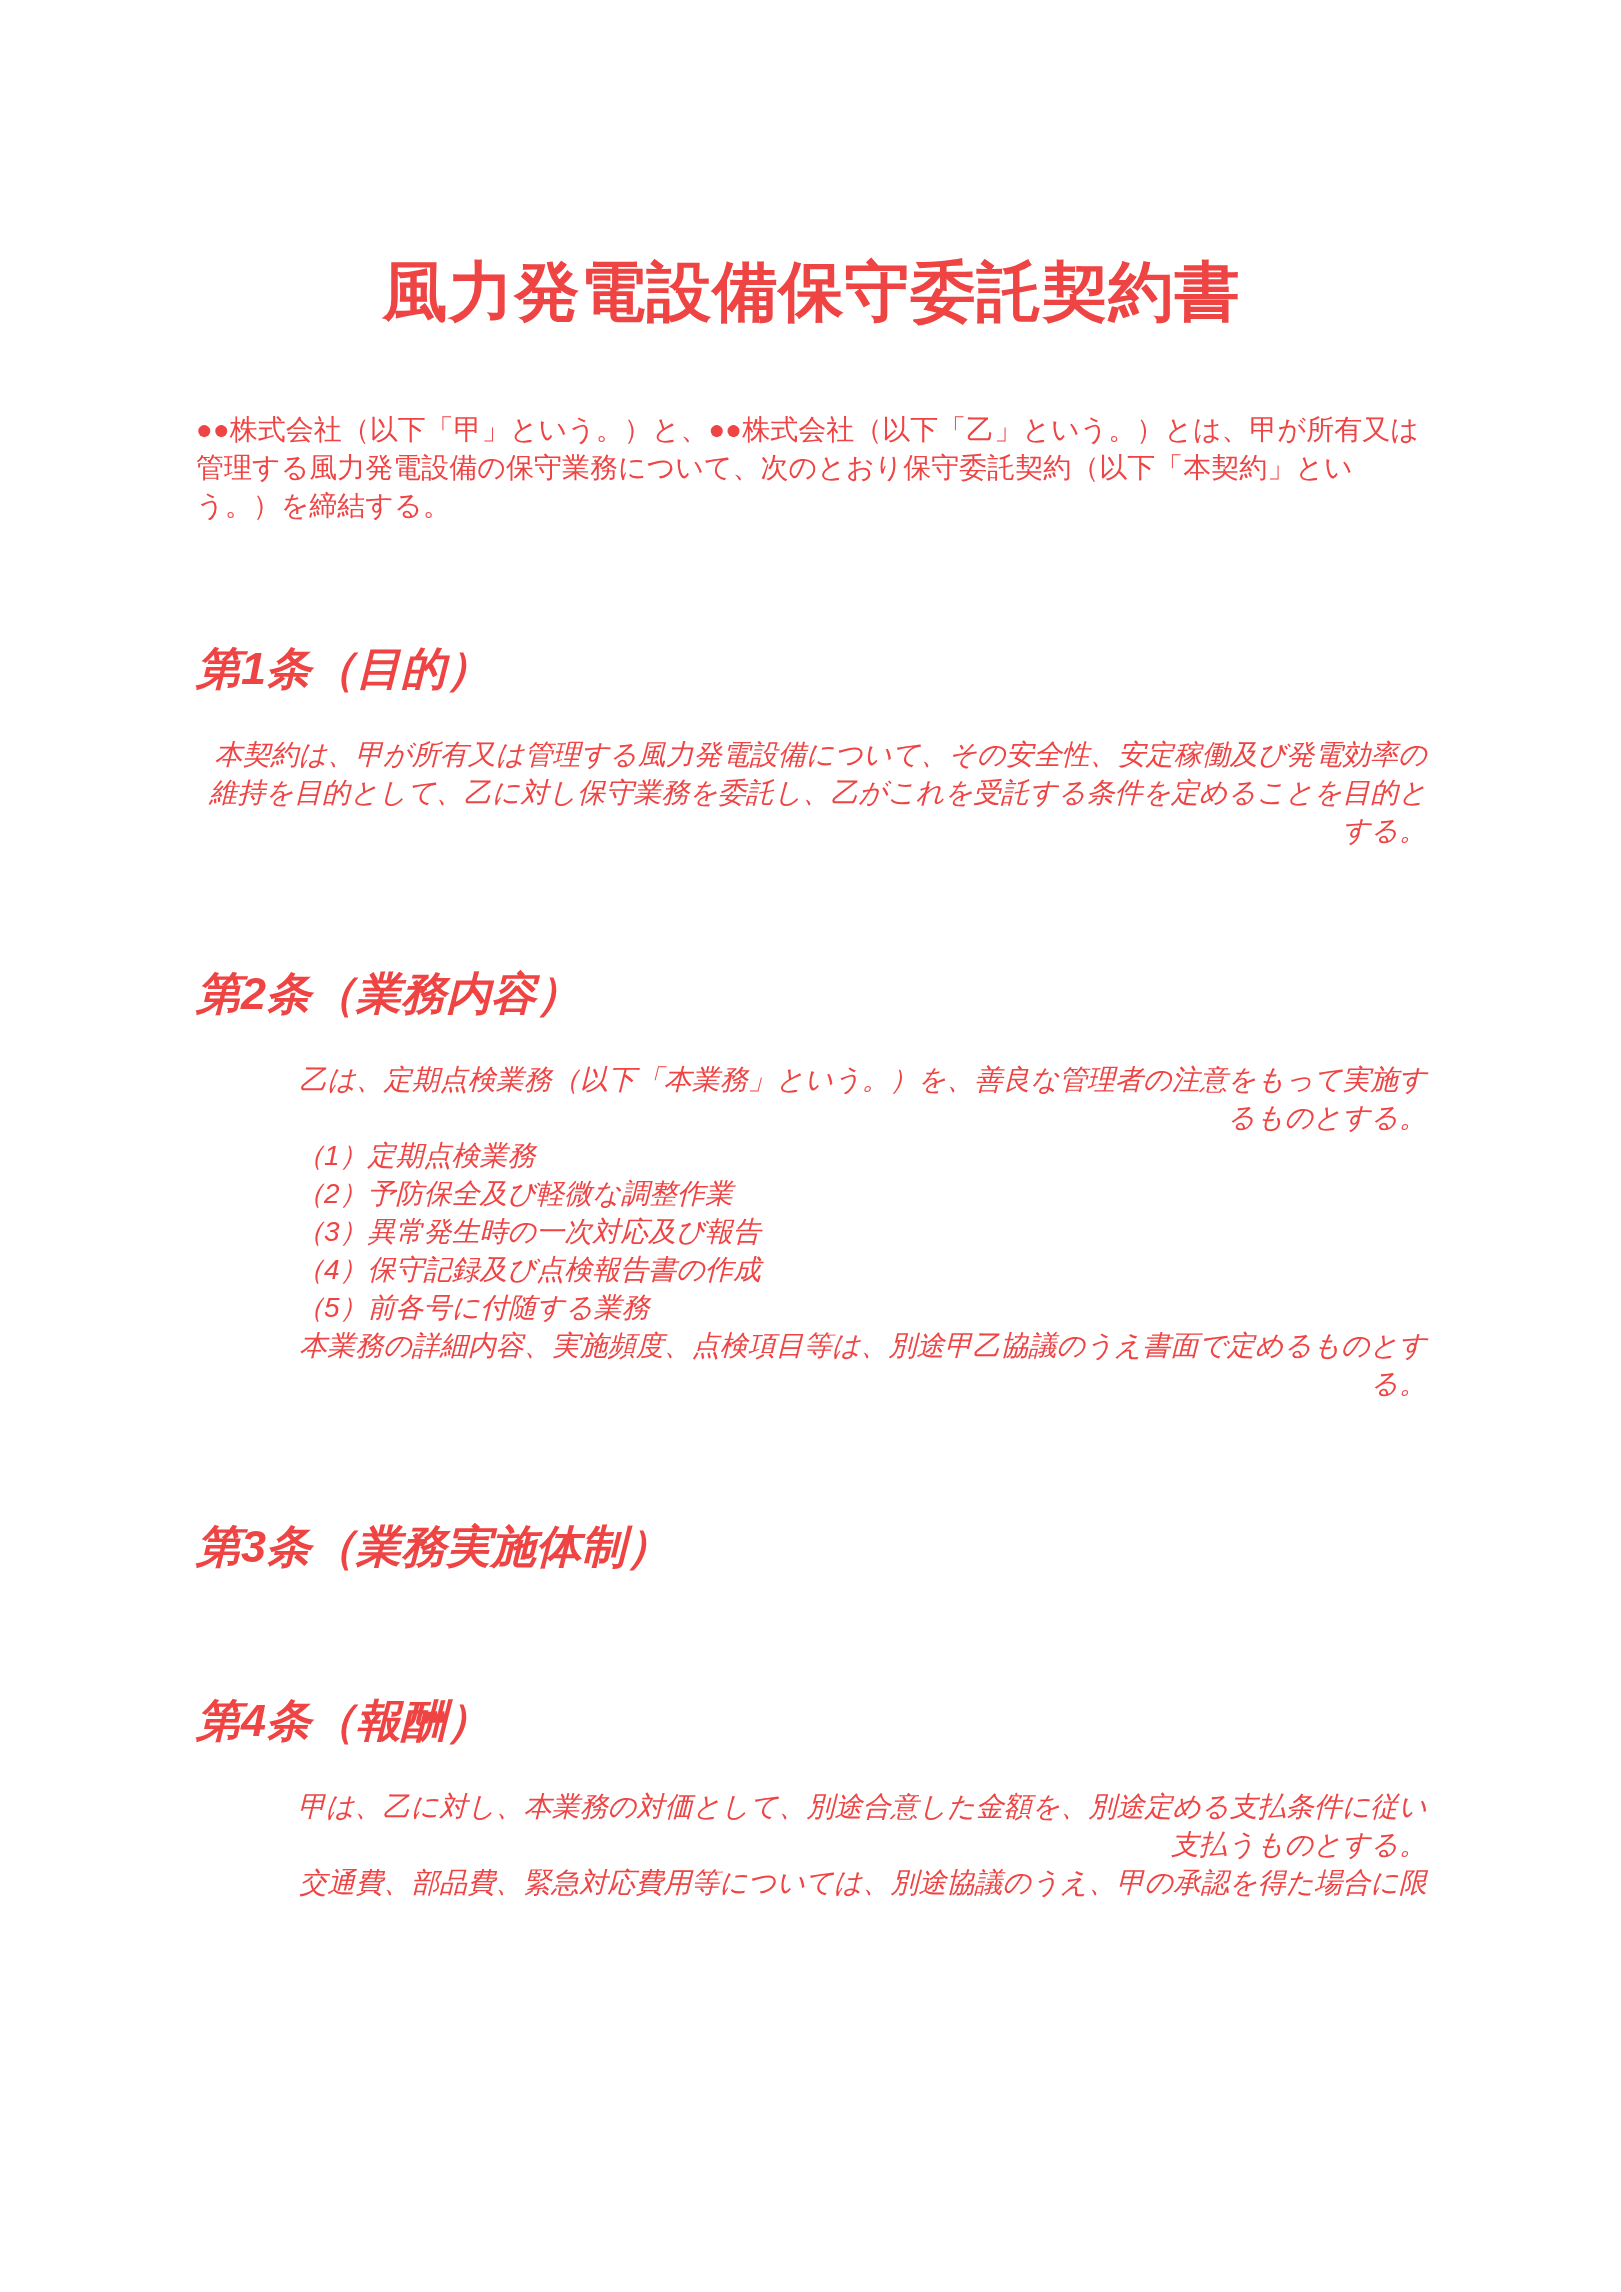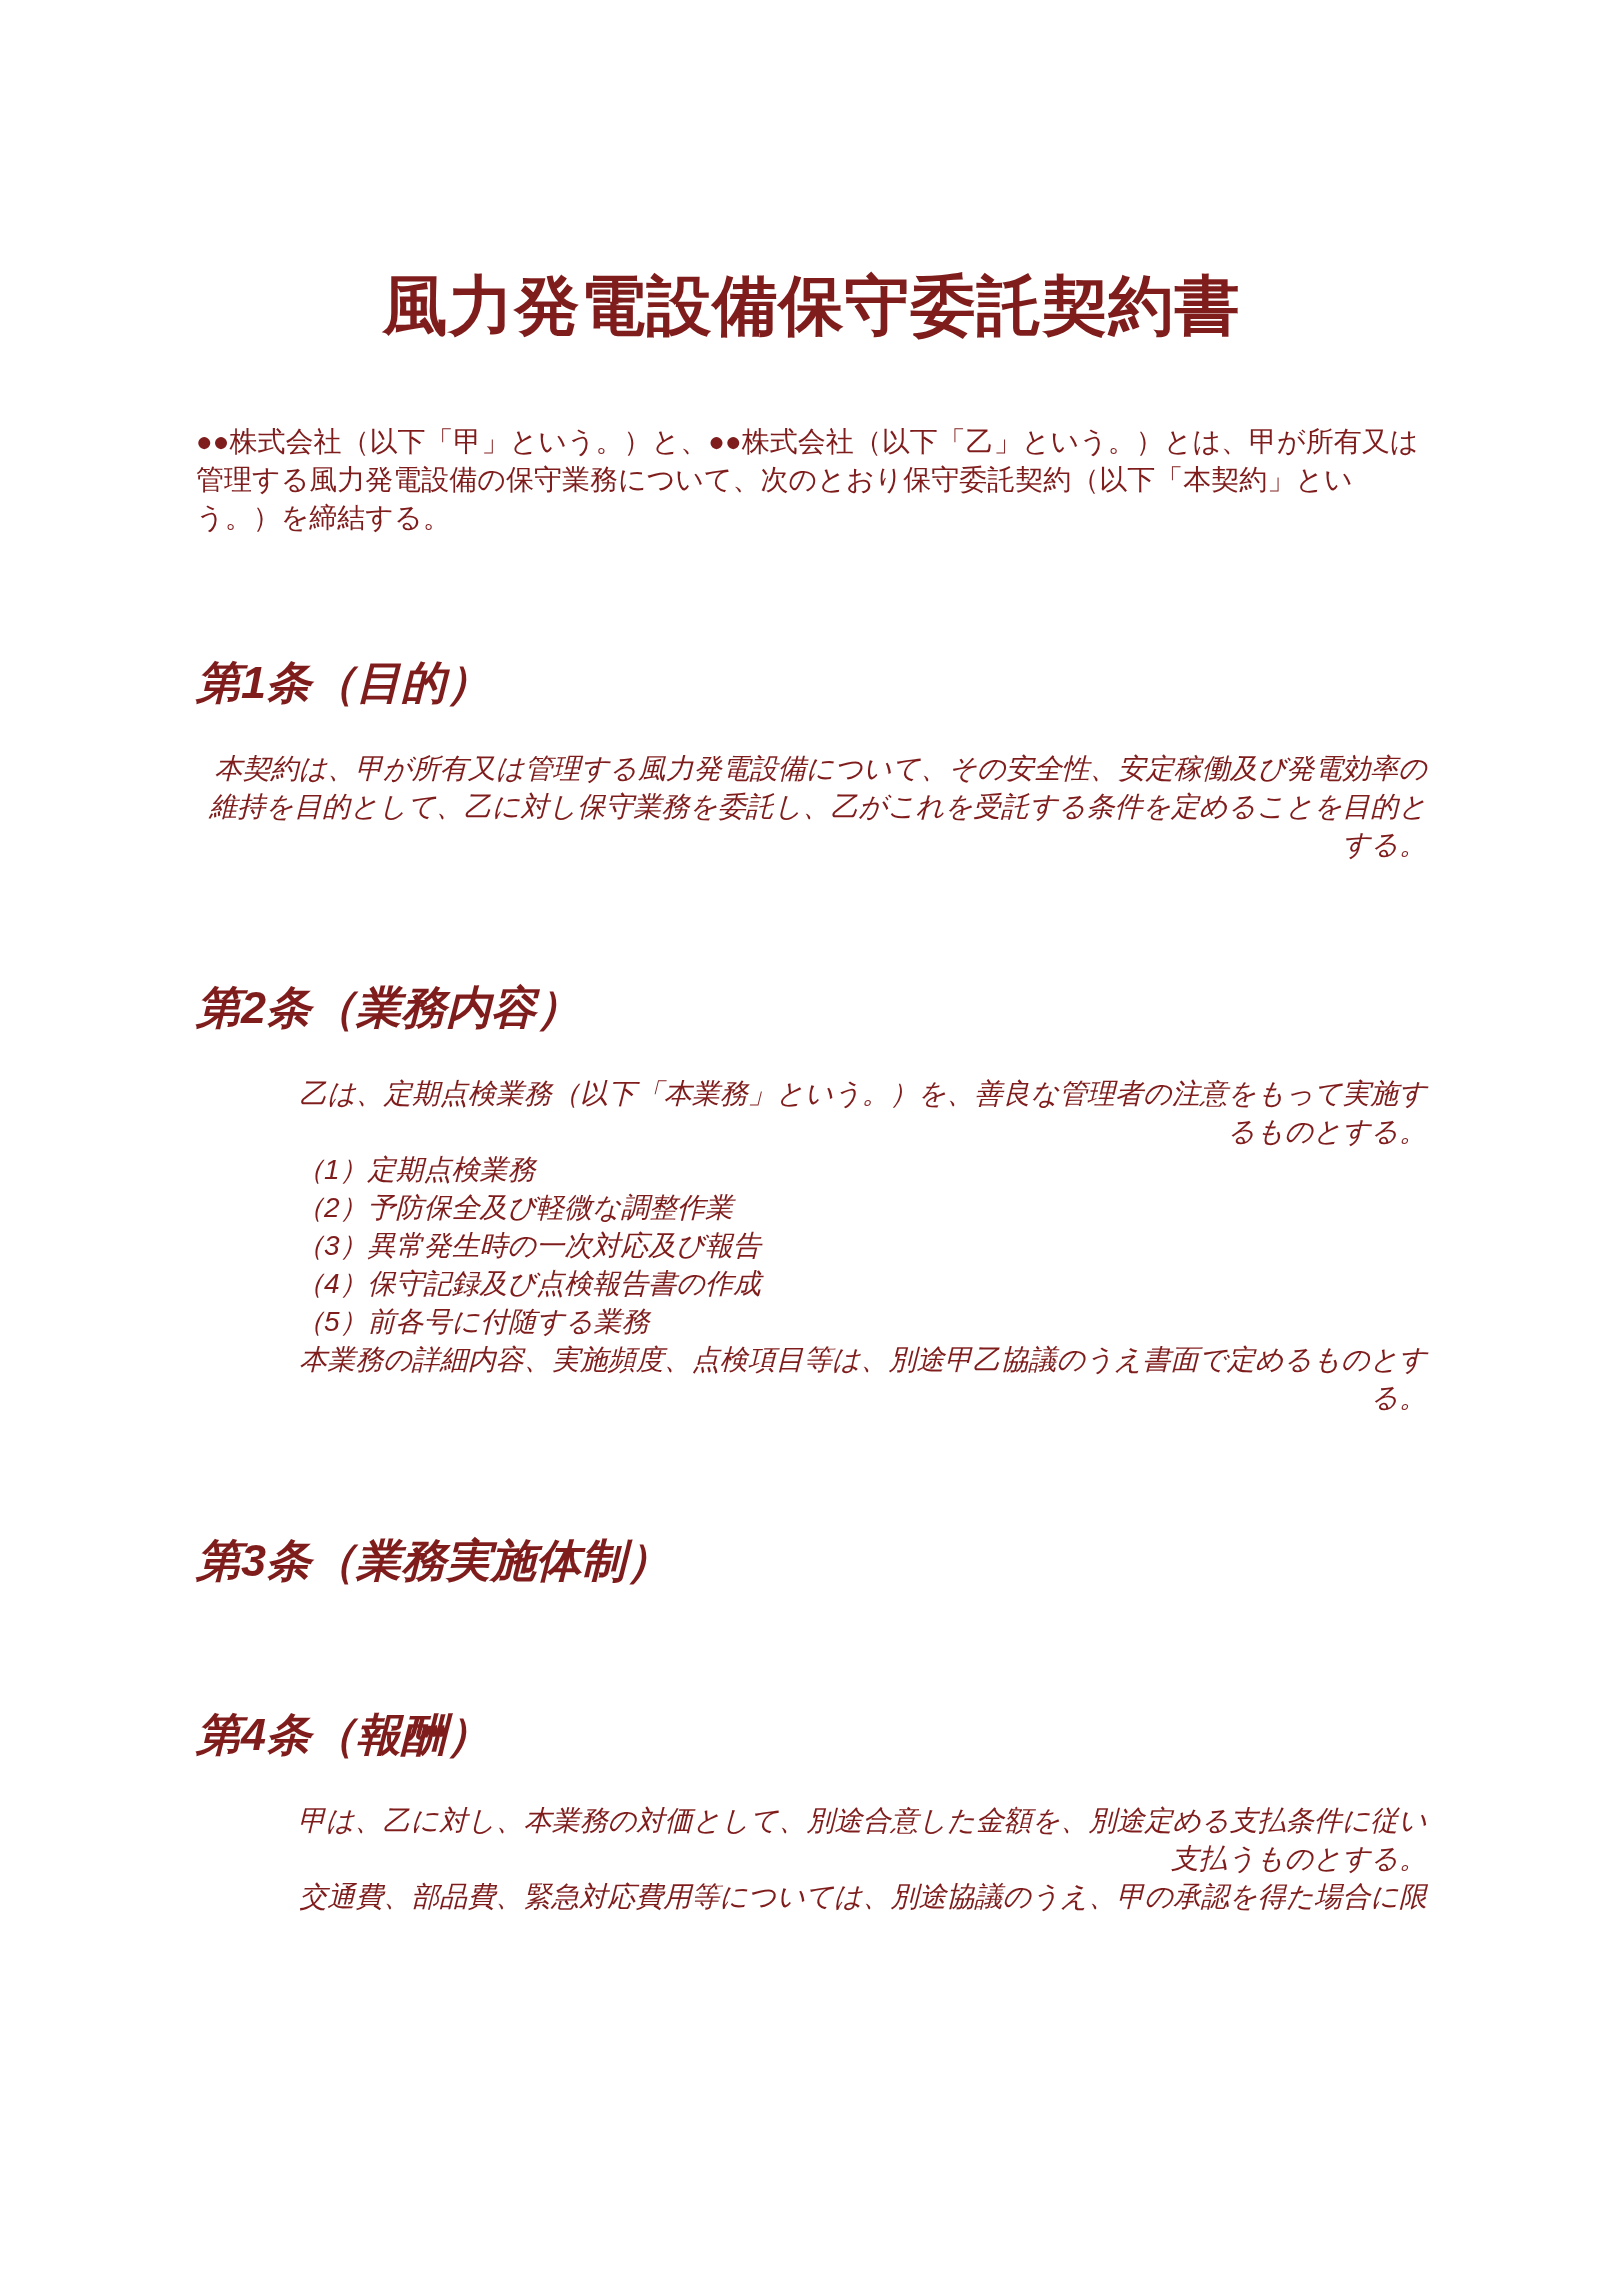--- a/index.html
+++ b/index.html
@@ -5,44 +5,43 @@
   html, body {
     margin: 0;
     padding: 0;
     background: #ffffff;
   }
   .page {
     position: relative;
     width: 1621px;
     height: 1904px;
     box-sizing: border-box;
-    margin: 14px auto;
+    margin: 0 auto;
     padding: 250px 194px 0 196px;
     background: #ffffff;
-    color: #7f1d1d;
+    color: #ef4444;
     font-family: "Liberation Sans", "DejaVu Sans", sans-serif;
     font-size: 28px;
     line-height: 38px;
     overflow: hidden;
     text-align: left;
     word-break: break-all;
     overflow-wrap: anywhere;
   }
   .doc-title {
     margin: 0;
     font-size: 65px;
     line-height: 1.3;
     font-weight: 700;
     text-align: center;
     letter-spacing: 1px;
     word-break: keep-all;
   }
   .preamble {
     margin: 76px 0 0 0;
-    font-family: Liberation Mono, monospace;
   }
   .article { margin: 0; font-style: italic; }
   .article-heading {
     margin: 113px 0 37px 0;
     font-size: 45px;
     line-height: 61px;
     font-weight: 700;
     word-break: keep-all;
   }
   .article-body p {

